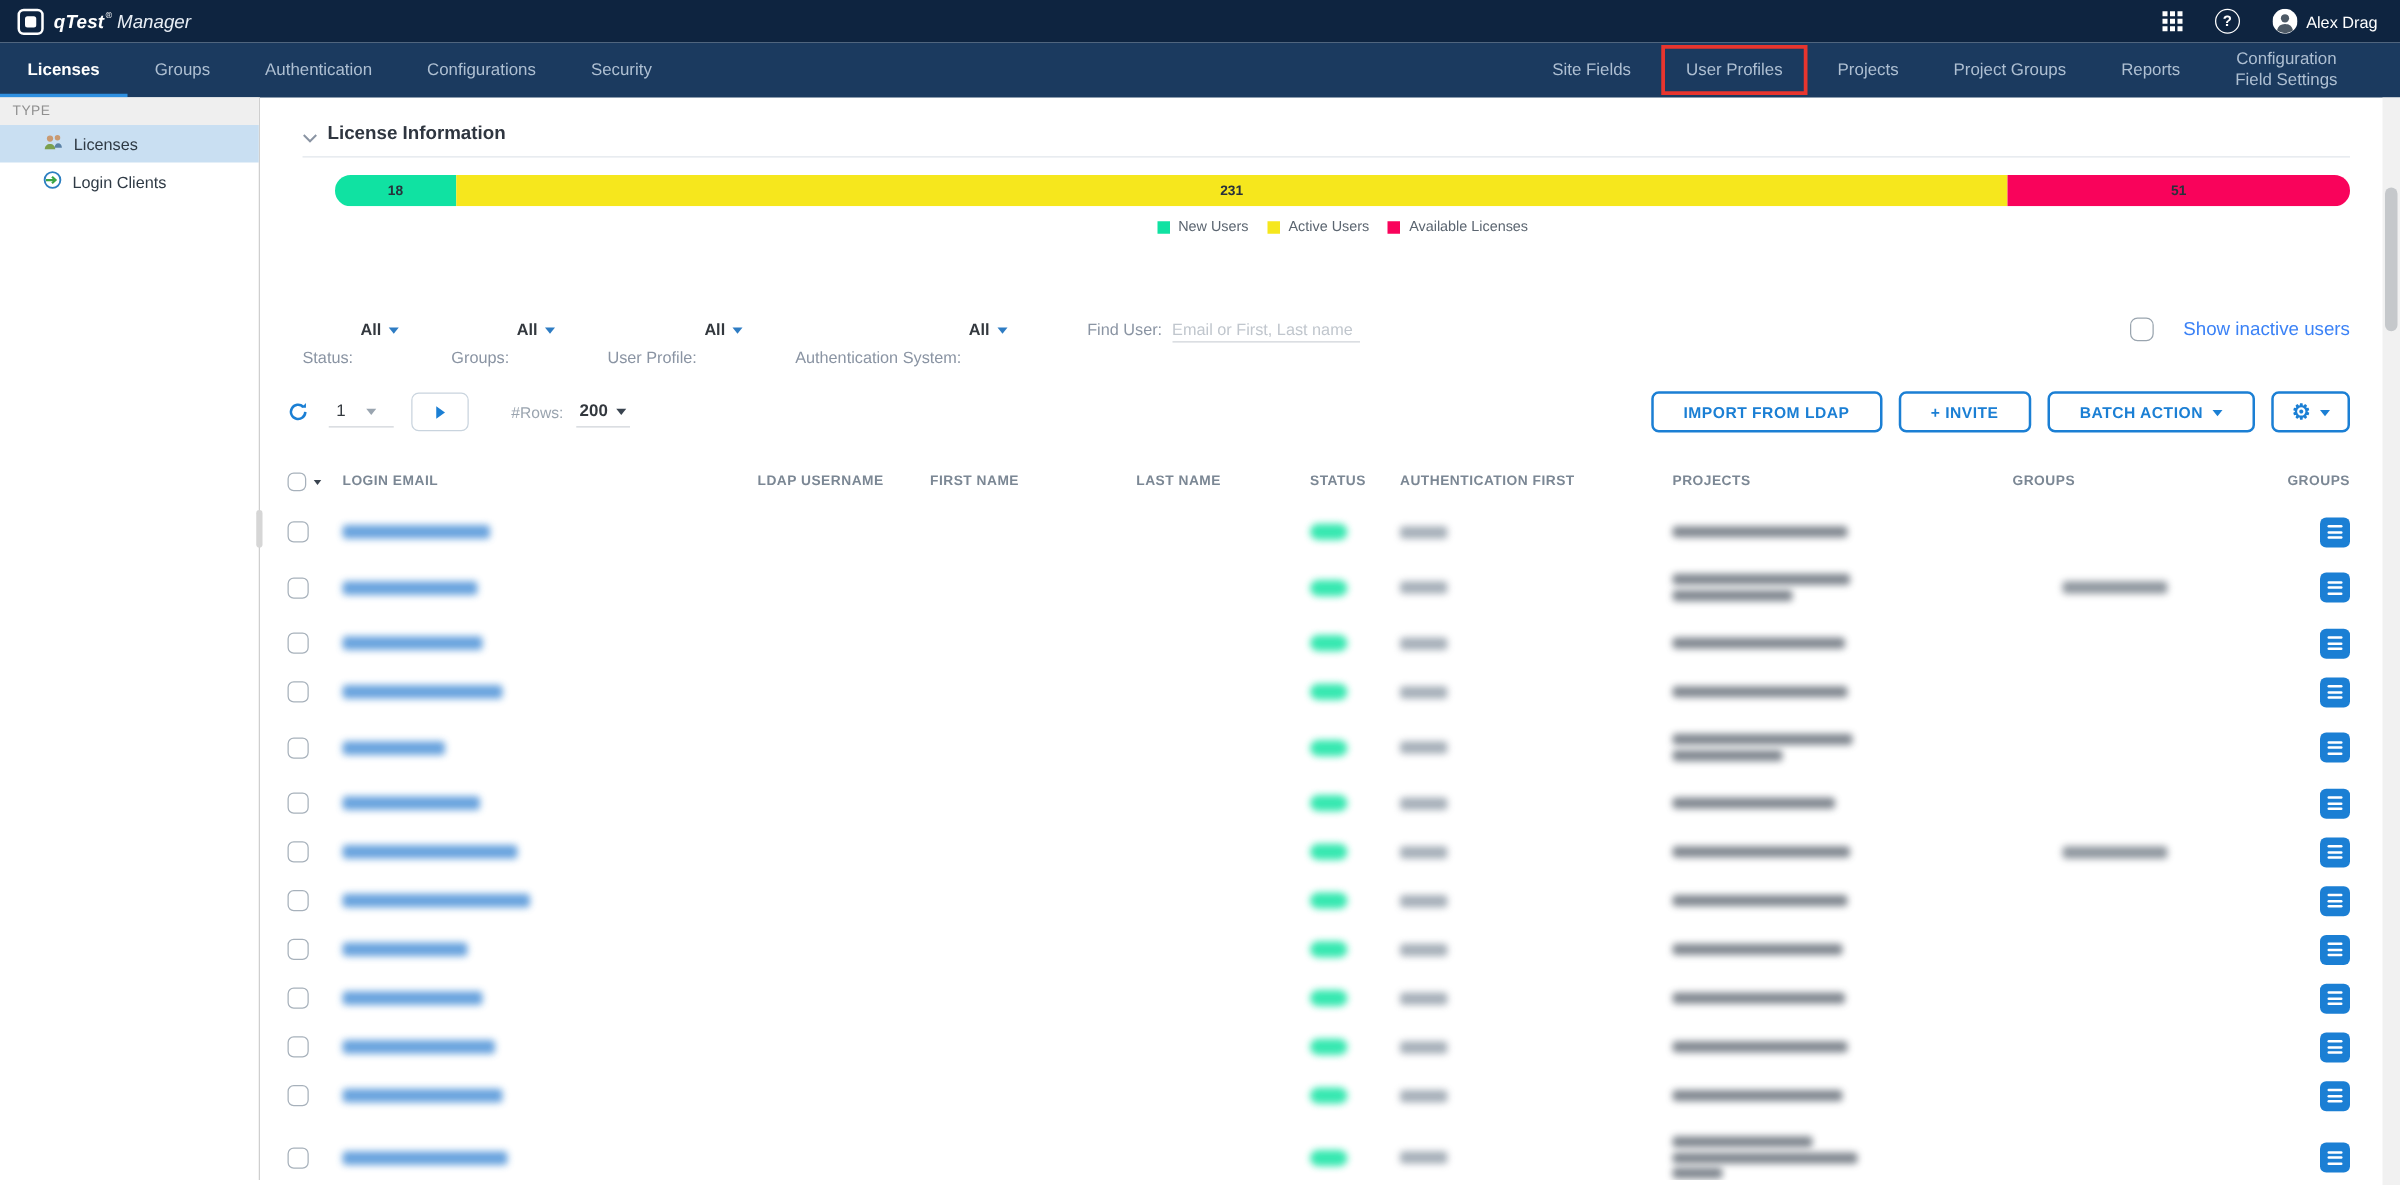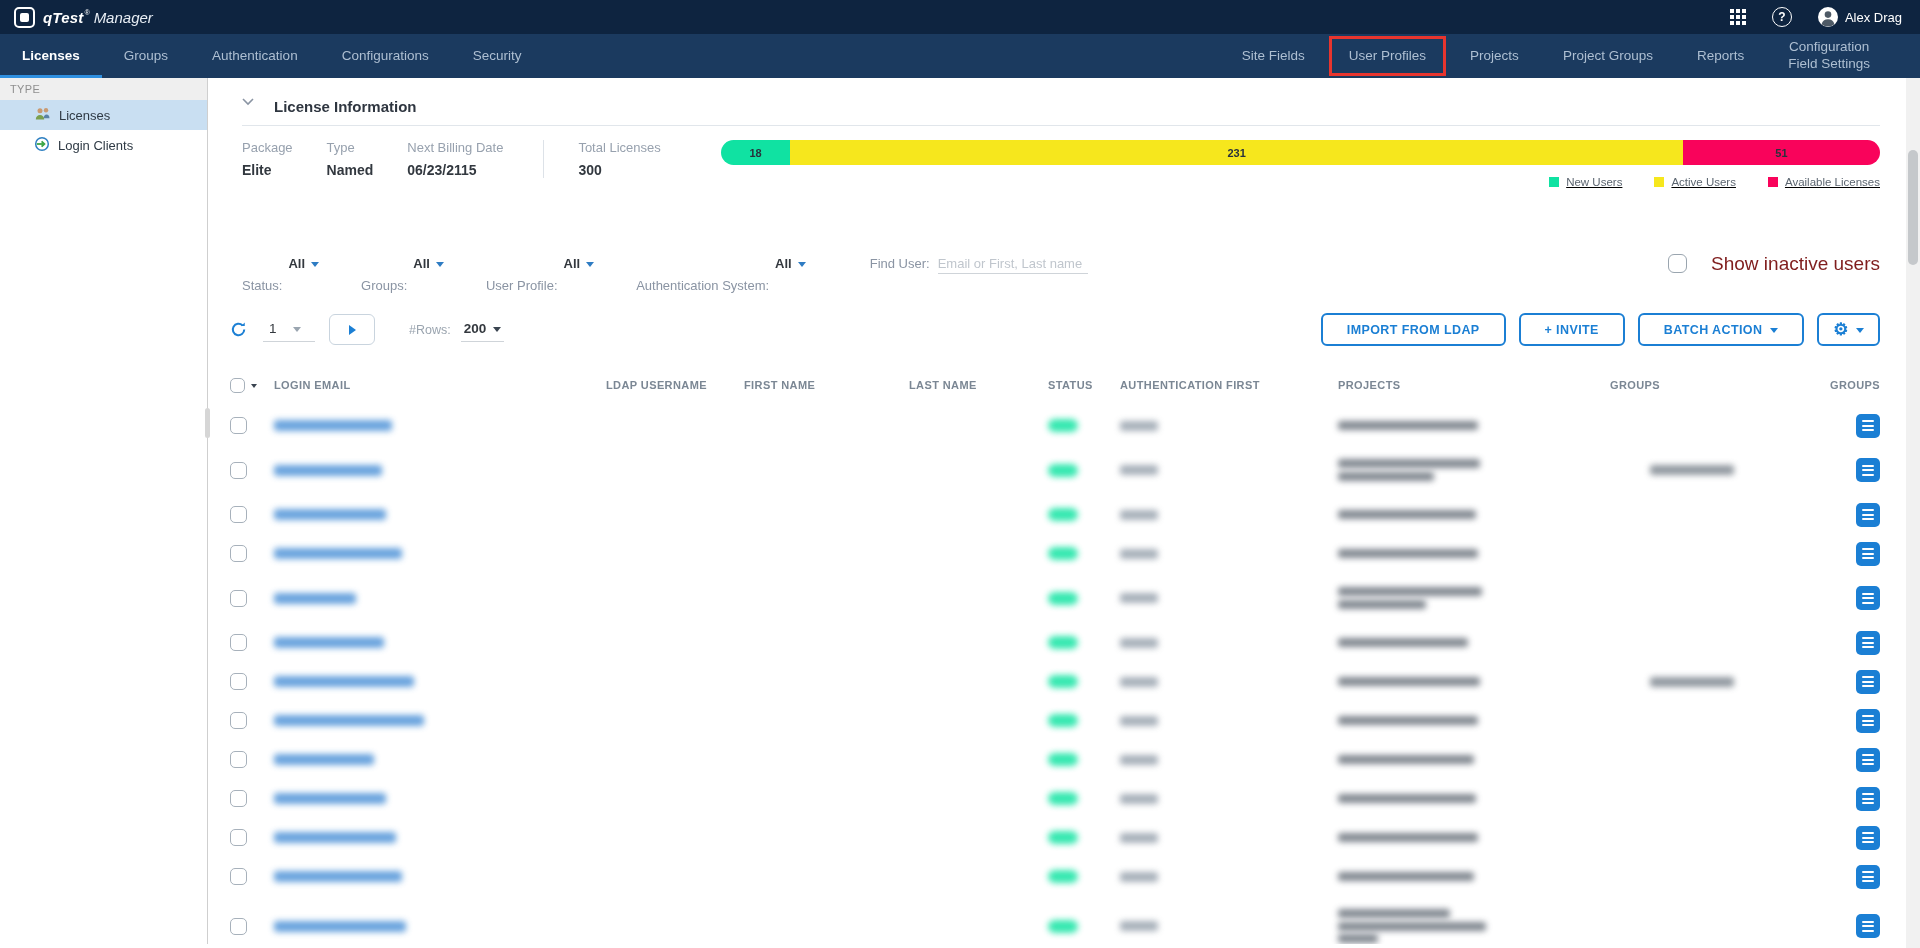--- a/index.html
+++ b/index.html
@@ -48,55 +48,55 @@
   .side-item.selected { background:#c9dff2; }
   .side-item svg { flex:0 0 auto; }
   .splitter-grip { position:absolute; right:-3px; top:330px; width:5px; height:30px;
                    background:#d6d6d6; border-radius:3px; }
 
   
   .content { flex:1; padding:0 40px 0 22px; overflow:hidden; }
 
   
   .license { margin-top:20px; padding-left:12px; }
-  .license-title-row { display:flex; align-items:flex-start; gap:20px; }
+  .license-title-row { display:flex; align-items:flex-end; gap:8px; }
   .license-title { font-size:15px; font-weight:bold; color:#2f3640; }
   .license hr { border:none; border-top:1px solid #e1e6eb; margin-top:10px; }
   .license-body { display:flex; margin-top:14px; align-items:flex-start; }
   .fields { display:flex; align-items:flex-start; }
   .field { margin-right:34px; }
   .field .lbl { font-size:13px; color:#97a1ae; }
   .field .val { font-size:14px; font-weight:bold; color:#32383f; margin-top:7px; }
   .field-divider { width:1px; align-self:stretch; background:#dde2e8; margin:0 34px 0 6px; }
   .barwrap { flex:1; margin-left:26px; }
   .licensebar { display:flex; height:25px; border-radius:13px; overflow:hidden; }
   .seg { display:flex; align-items:center; justify-content:center;
          font-size:11px; font-weight:bold; color:#28323c; }
-  .legend { display:flex; justify-content:flex-end; gap:32px; margin-top:11px;text-decoration:underline; }
+  .legend { display:flex; justify-content:center; gap:15px; margin-top:11px; }
   .legend-item { display:flex; align-items:center; gap:7px; font-size:11.5px; color:#5b6570; }
   .legend-item .sw { width:10px; height:10px; }
 
   
   .filters { margin-top:46px; padding-left:12px; display:flex; align-items:center; }
   .filter { display:flex; align-items:center; gap:6px; margin-right:42px; cursor:pointer; }
   .filter .flbl { font-size:13px; color:#8a94a3;margin-top:44px; }
   .filter .fval { font-size:13px; font-weight:bold; color:#33383e; }
   .caret { width:0; height:0; border-left:4.5px solid transparent;
            border-right:4.5px solid transparent; border-top:5.5px solid #2e7cc3; margin-top:2px; }
   .caret.gray { border-top-color:#9aa5b0; }
   .caret.dark { border-top-color:#3a4450; }
   .finduser { display:flex; align-items:baseline; gap:8px; margin-left:22px; }
   .finduser .flbl { font-size:13px; color:#8a94a3; }
   .finduser input { border:none; border-bottom:1px solid #cfd4d9; outline:none;
                     width:150px; font-size:13px; padding:2px 0; color:#333;
                     font-family:"Liberation Sans",sans-serif; }
   .finduser input::placeholder { color:#c0c6cd; }
   .show-inactive { margin-left:auto; display:flex; align-items:center; gap:6px; cursor:pointer; }
   .show-inactive .cb { width:19px; height:19px; border:1.5px solid #9aa5af; border-radius:6px; background:#fff; }
-  .show-inactive span.lab { font-size:19px; color:#7f1d1d;margin-left:18px; }
+  .show-inactive span.lab { font-size:15px; color:#3b82f6;margin-left:18px; }
 
   
   .toolbar { margin-top:20px; display:flex; align-items:center; }
   .pager { display:flex; align-items:center; }
   .refresh { cursor:pointer; display:flex; margin-right:16px; }
   .page-select { display:flex; align-items:center; gap:16px; border-bottom:1px solid #cfd4d9;
                  padding:3px 4px 5px 6px; min-width:52px; cursor:pointer; }
   .page-select .pv { font-size:13.5px; color:#33383e; }
   .next-btn { width:46px; height:31px; border:1px solid #c9d4de; border-radius:6px;
               background:#fff; display:flex; align-items:center; justify-content:center;
@@ -258,39 +258,20 @@
 
     <div class="license">
       <div class="license-title-row">
         <svg width="12" height="8" viewBox="0 0 12 8">
           <path d="M1 1l5 5 5-5" stroke="#8a94a3" stroke-width="1.6" fill="none"></path>
         </svg>
         <span class="license-title">License Information</span>
       </div>
       <hr>
       <div class="license-body">
-        <div class="fields" id="license-fields">
-            <div class="field">
-              <div class="lbl">Package</div>
-              <div class="val">Elite</div>
-            </div>
-            <div class="field">
-              <div class="lbl">Type</div>
-              <div class="val">Named</div>
-            </div>
-            <div class="field">
-              <div class="lbl">Next Billing Date</div>
-              <div class="val">06/23/2115</div>
-            </div>
-            <div class="field-divider"></div>
-            <div class="field">
-              <div class="lbl">Total Licenses</div>
-              <div class="val">300</div>
-            </div>
-          </div>
         <div class="barwrap">
           <div class="licensebar" id="license-bar">
               <div class="seg" style="width: 6%; background: rgb(16, 226, 162);">18</div>
               <div class="seg" style="width: 77%; background: rgb(246, 231, 29);">231</div>
               <div class="seg" style="width: 17%; background: rgb(249, 3, 91);">51</div>
             </div>
           <div class="legend" id="license-legend">
               <div class="legend-item">
                 <span class="sw" style="background: rgb(16, 226, 162);"></span>
                 <span>New Users</span>

